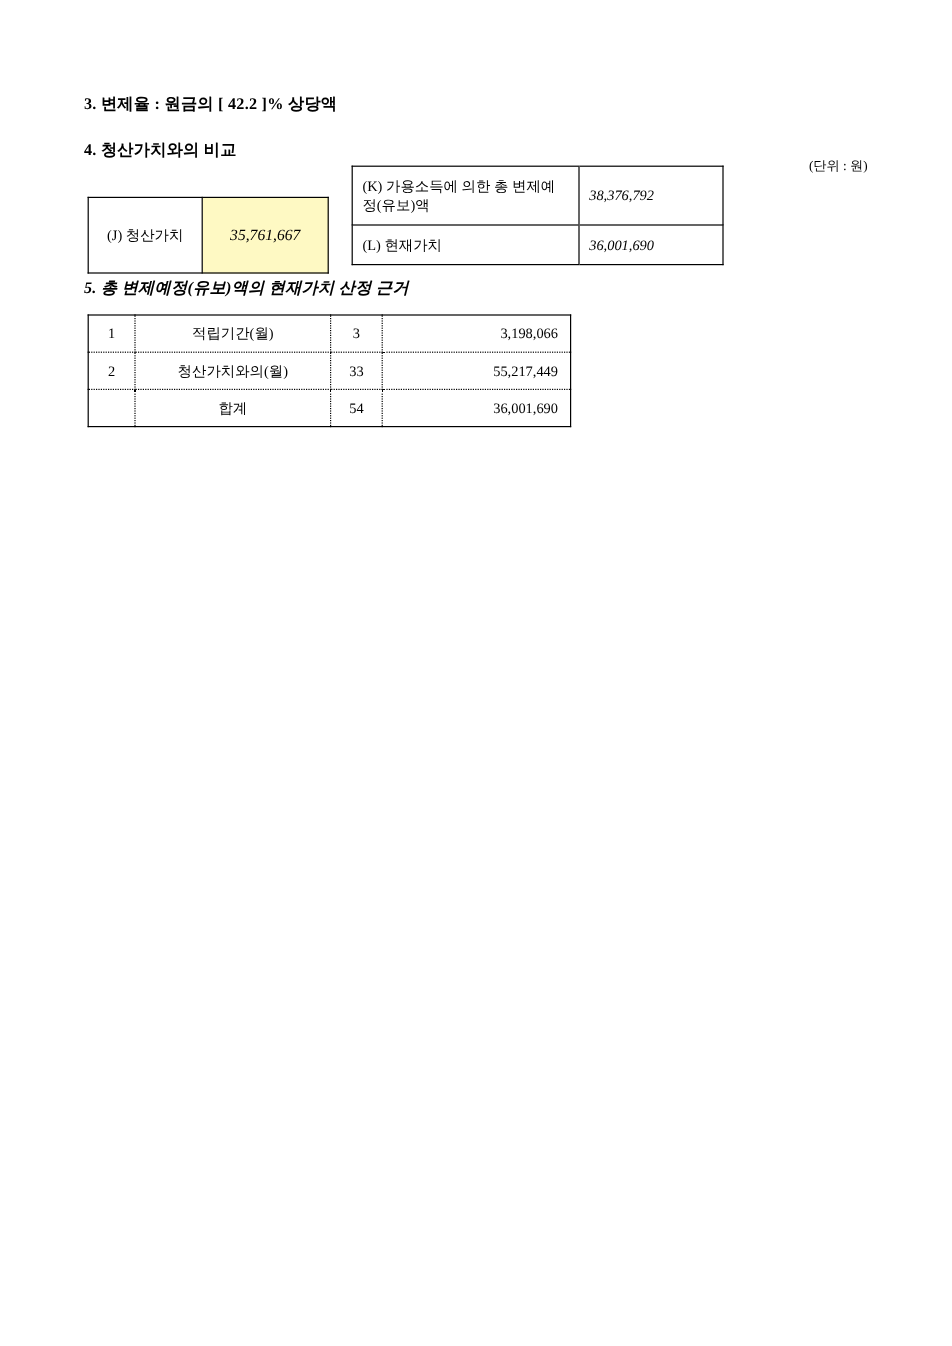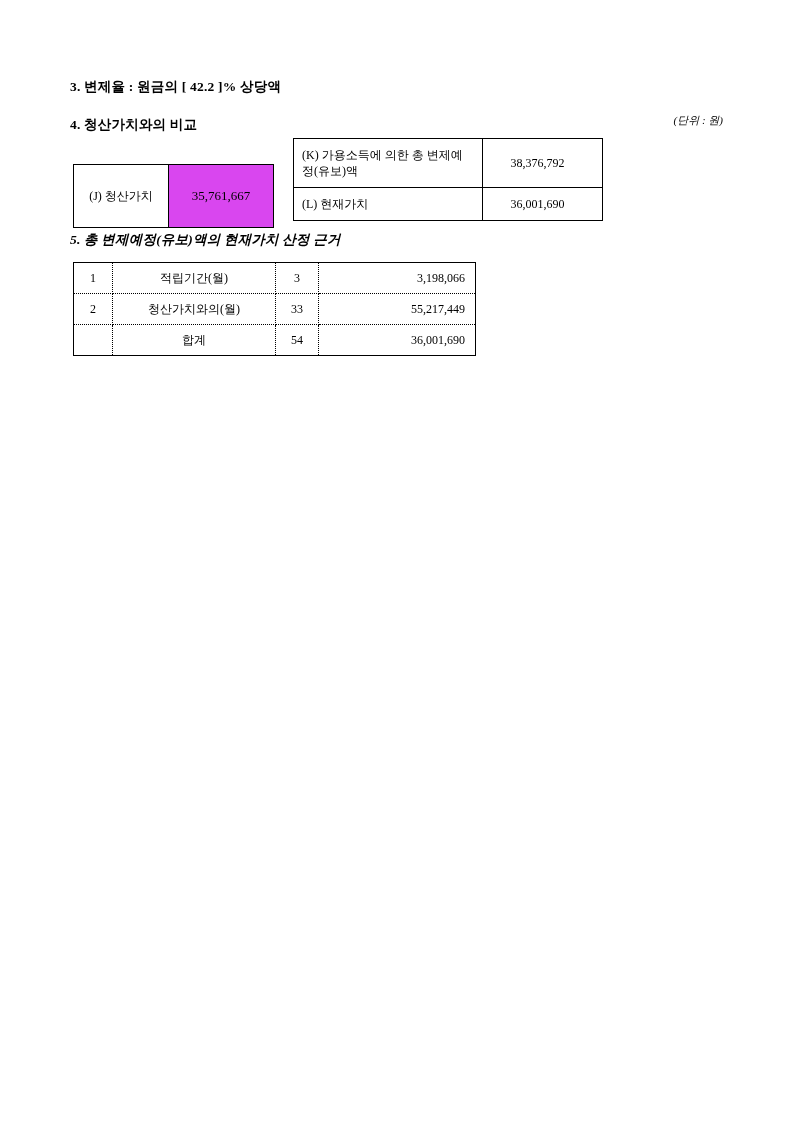--- a/index.html
+++ b/index.html
@@ -38,25 +38,24 @@
   }
   
   #sec4-heading {
     position: absolute;
     left: 70px;
     top: 116px;
   }
   #unit-note {
     position: absolute;
     right: 70px;
-    top: 113px;
+    top: 131px;
     font-size: 11px;
     font-family: "Liberation Serif", serif;
     color: #000;
-    font-style: italic;
   }
   
   #liq-table {
     position: absolute;
     left: 73px;
     top: 164px;
     border-collapse: collapse;
     border: 1.6px solid #000;
     font-size: 12px;
   }
@@ -66,22 +65,23 @@
     vertical-align: middle;
     text-align: center;
     padding: 0 6px;
   }
   #liq-table td.label {
     width: 82px;
     border-right: 1.2px solid #000;
   }
   #liq-table td.value {
     width: 92px;
-    background: #d946ef;
+    background: #fef9c3;
     font-size: 13px;
+    font-style: italic;
   }
   
   #kl-table {
     position: absolute;
     left: 293px;
     top: 138px;
     border-collapse: collapse;
     border: 1.6px solid #000;
     font-size: 12px;
     width: 310px;
@@ -92,22 +92,23 @@
     vertical-align: middle;
   }
   #kl-table tr.row-k td { height: 38px; }
   #kl-table tr.row-l td { height: 22px; }
   #kl-table td.k-label {
     width: 172px;
     line-height: 1.35;
     border-right: 1.2px dotted #000;
   }
   #kl-table td.k-value {
-    text-align: center;
+    text-align: left;
     padding-right: 18px;
+    font-style: italic;
   }
   
   #sec5-heading {
     position: absolute;
     left: 70px;
     top: 231px;
     font-style: italic;
   }
   #basis-table {
     position: absolute;

